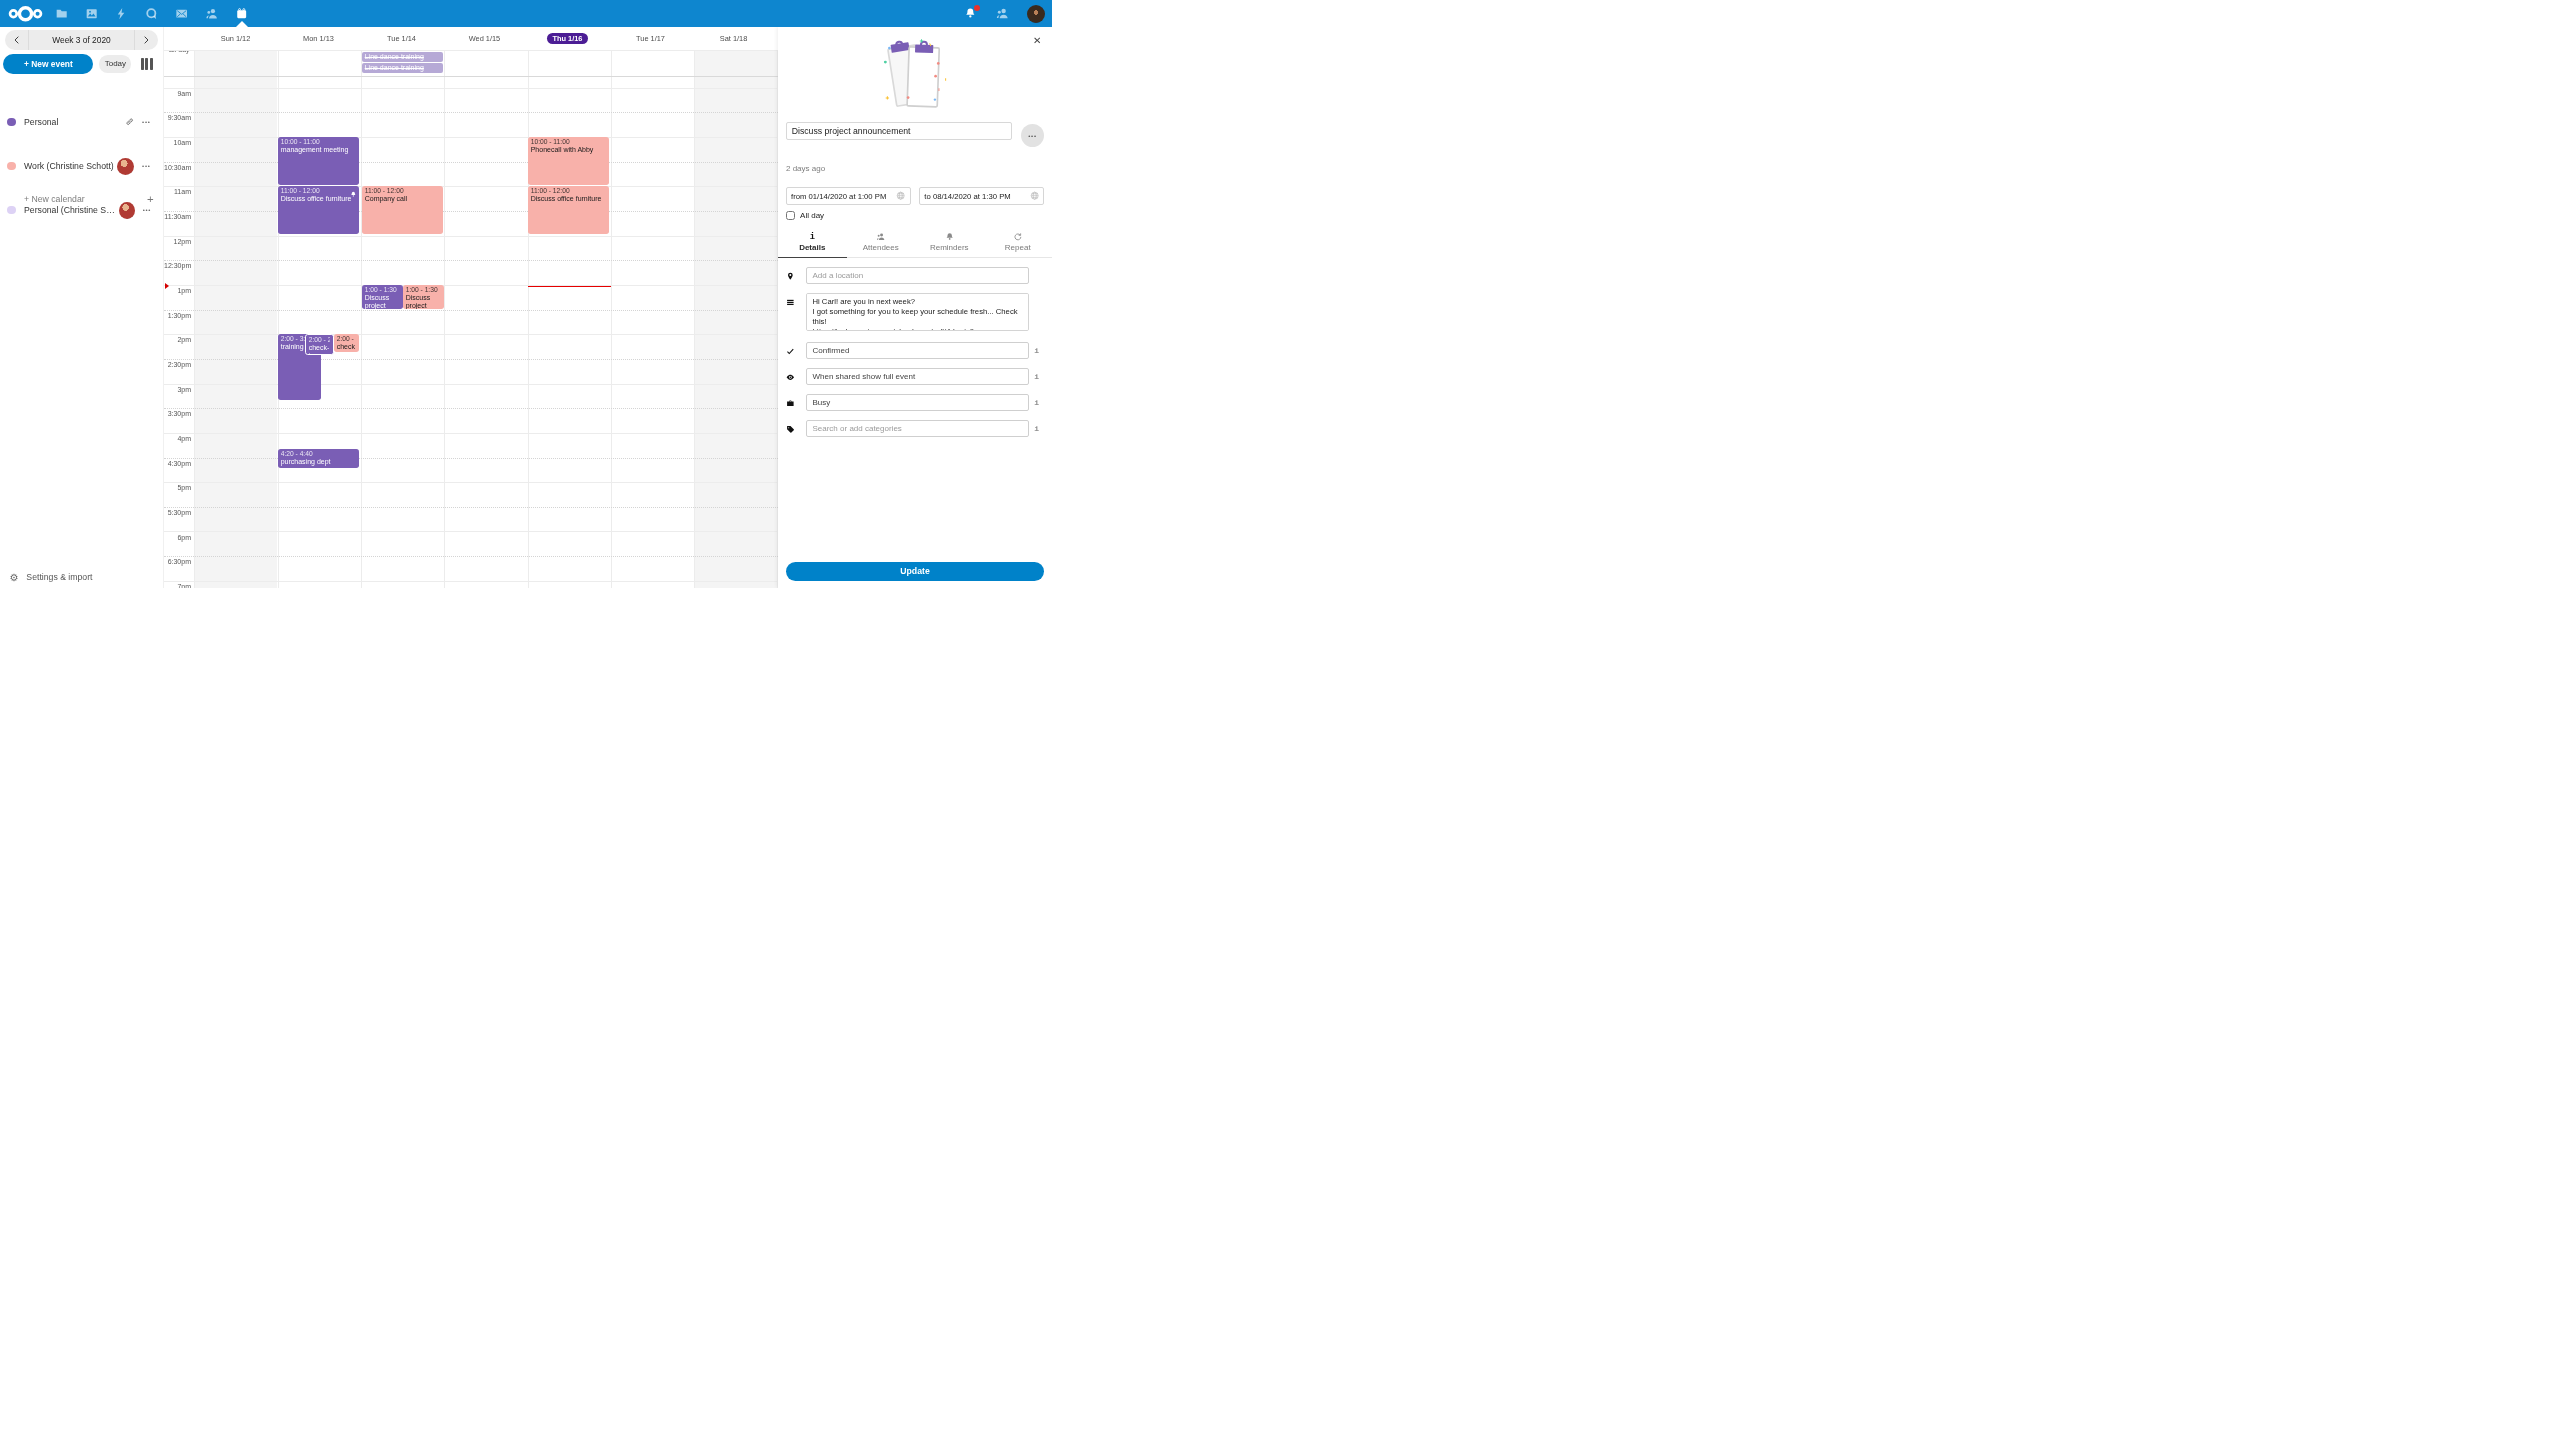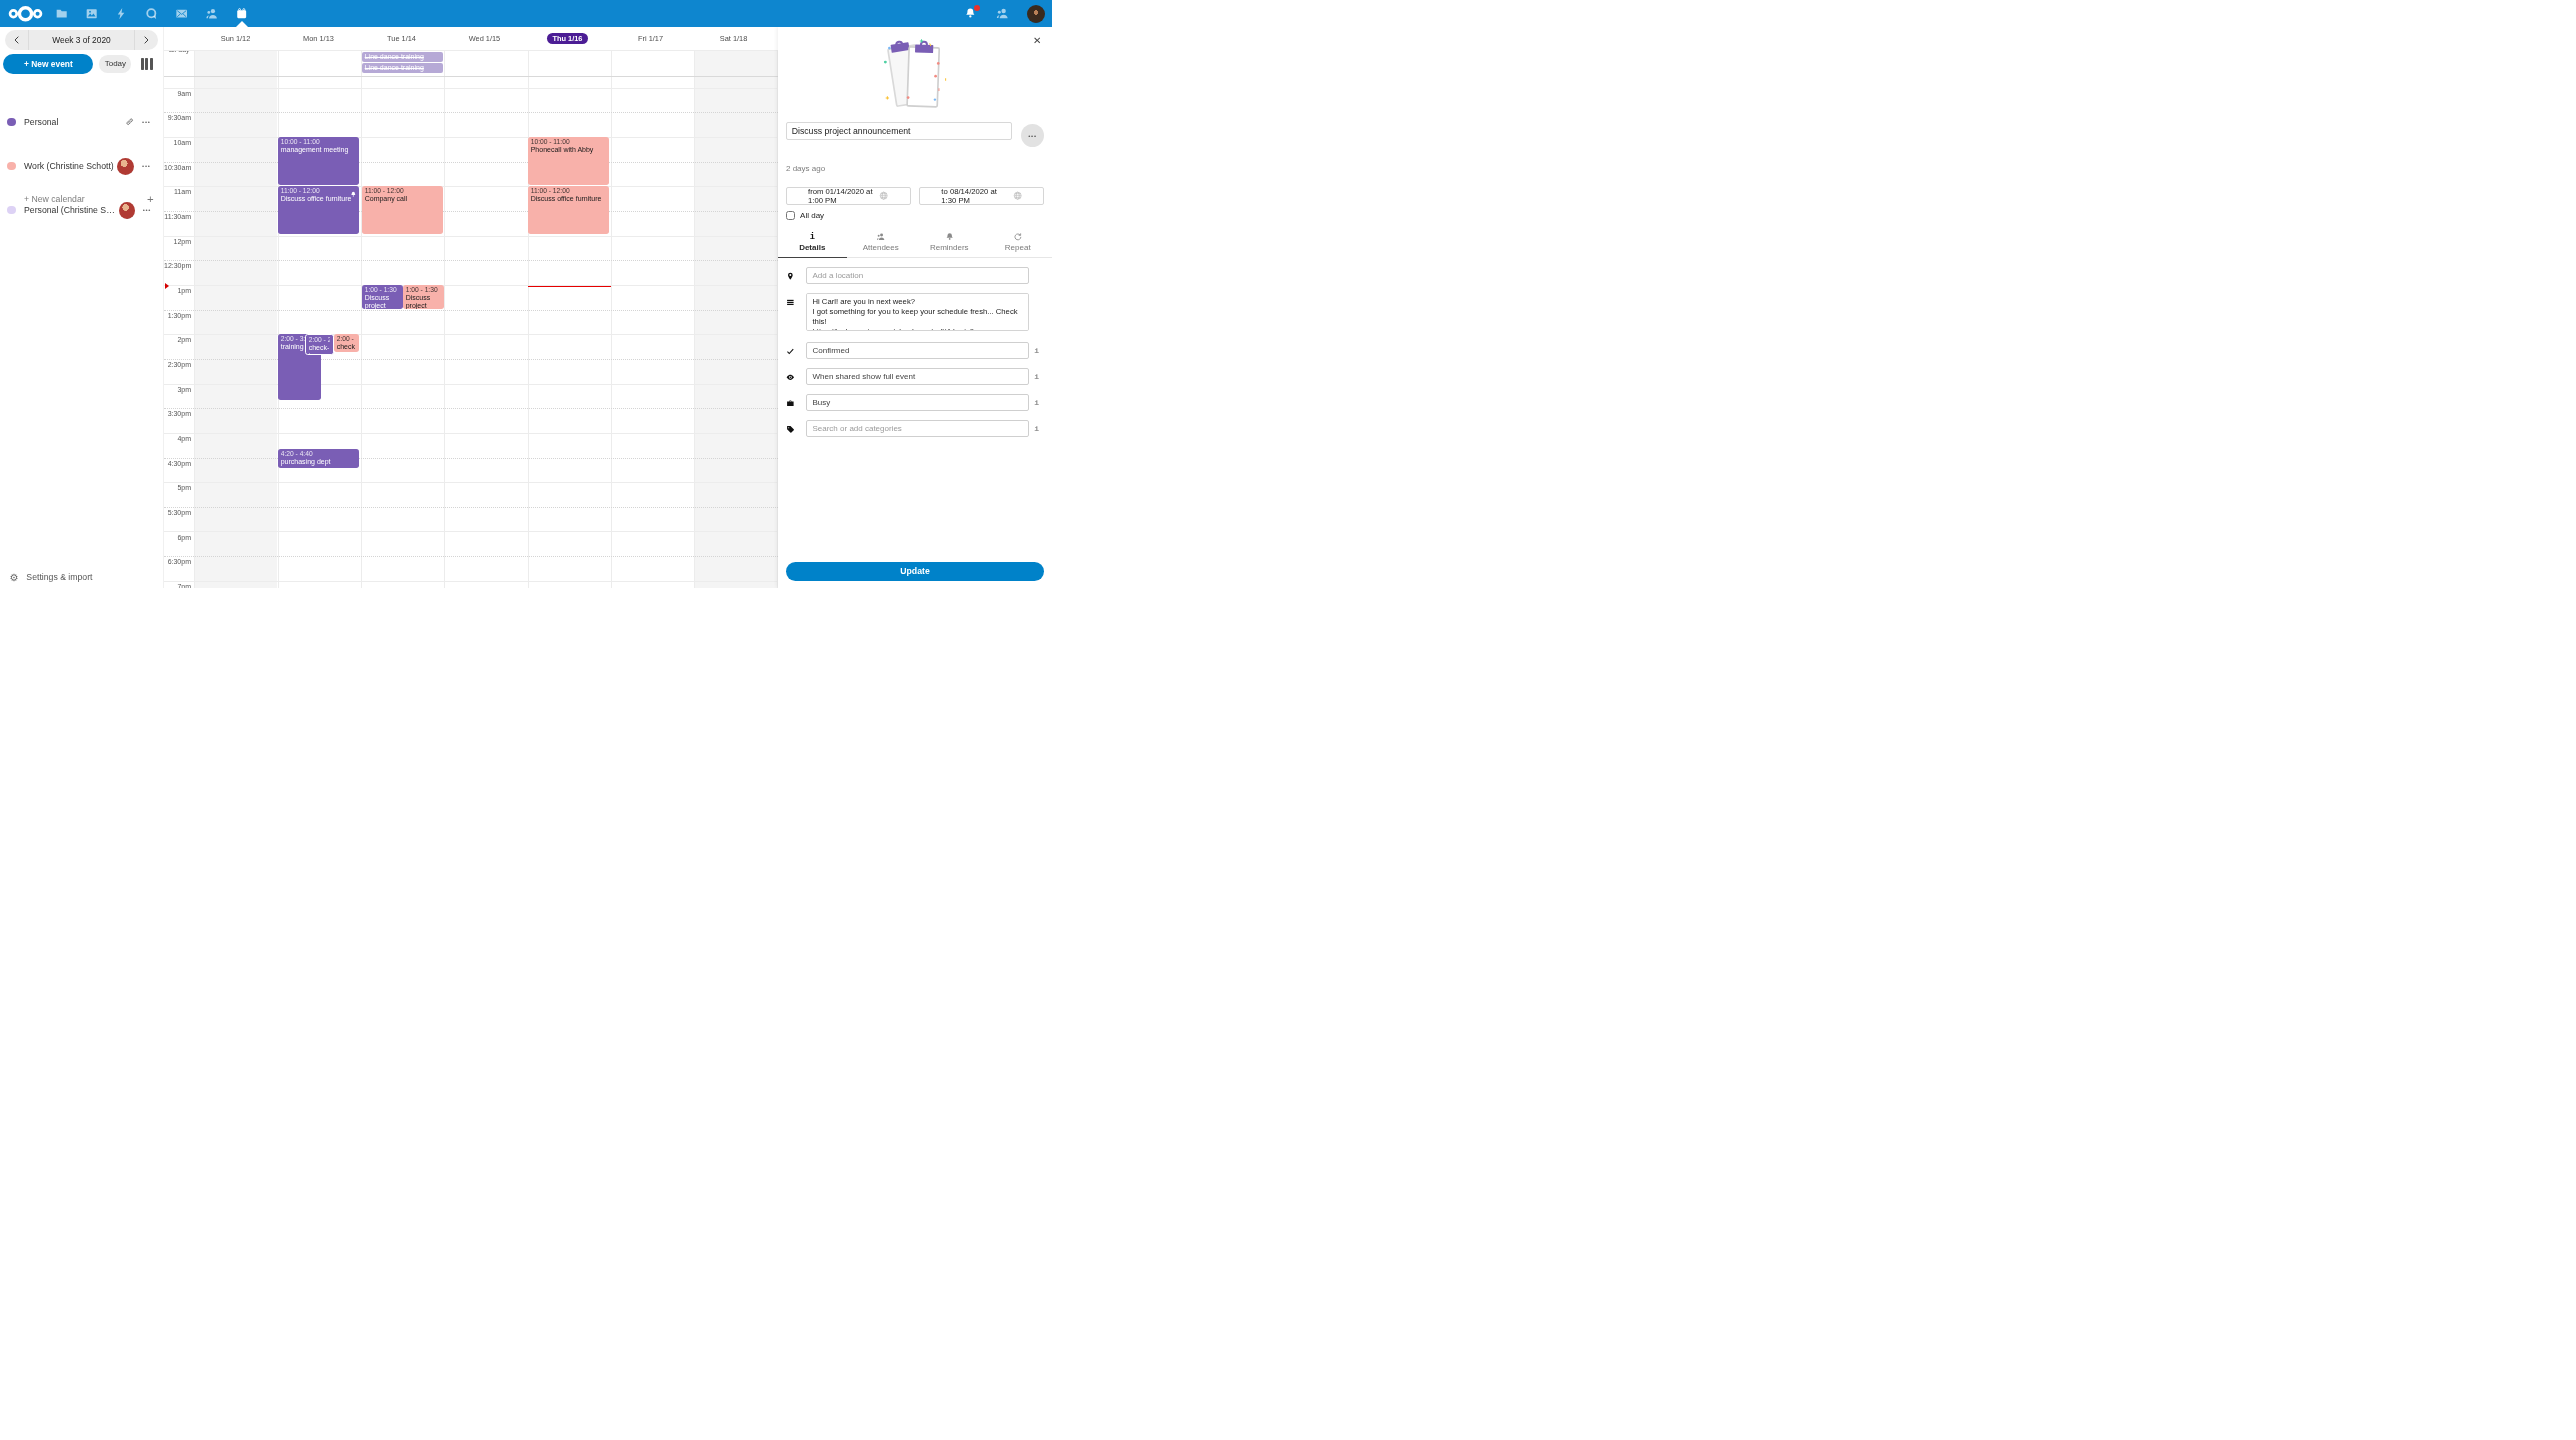--- a/index.html
+++ b/index.html
@@ -102,21 +102,21 @@
   .panel-close { position:absolute; top:8px; right:10.7px; font-size:10px; color:#444; cursor:pointer; background:none; border:0; }
   .illus { margin:9.4px auto 0; width:101px; height:75px; display:block; }
   .title-row { display:flex; align-items:flex-start; margin-top:10.7px; }
   .title-input { flex:1; height:18px; border:1.3px solid #d8d8d8; border-radius:2px; font-size:8.7px; color:#1a1a1a;
                  padding:0 4.7px; font-family:"Liberation Sans",sans-serif; }
   .menu-circle { width:23px; height:23px; border-radius:50%; background:#e2e2e2; border:0; margin-left:8.7px;
                  margin-top:2px; color:#555; font-size:6px; letter-spacing:0.7px; cursor:pointer; }
   .meta { margin-top:17px; font-size:8px; color:#7d7d7d; }
   .dates-row { margin-top:14px; display:flex; gap:8.7px; }
   .date-field { flex:1; height:18px; border:1.3px solid #d6d6d6; border-radius:2px; display:flex; align-items:center;
-                padding:0 21px; font-size:7.7px; color:#1a1a1a; cursor:text; }
+                padding:0 4px; font-size:7.7px; color:#1a1a1a; cursor:text; }
   .date-field .globe { margin-left:auto; width:9.4px; height:9.4px; color:#b5b5b5; }
   .date-field svg { width:9.4px; height:9.4px; }
   .allday-row { margin-top:6px; display:flex; align-items:center; gap:5.4px; font-size:8px; color:#222; }
   .allday-row input { width:8.7px; height:8.7px; }
   #tabs { margin:9.4px -8px 0; display:flex; border-bottom:0.7px solid #e6e6e6; }
   .tab { flex:1; position:relative; padding:2px 0 4.7px; text-align:center; color:#7b7b7b; cursor:pointer; }
   .tab-ic { height:10.7px; display:flex; align-items:center; justify-content:center; color:#8a8a8a; }
   .tab-ic svg { width:9.4px; height:9.4px; }
   .i-glyph { font-weight:bold; font-size:8.7px; font-family:"Liberation Mono",monospace; color:#111; }
   .tab-lb { font-size:8px; margin-top:1.3px; }
@@ -301,21 +301,21 @@
         <div class="dh-cell">
           <span class="dh-label">Tue 1/14</span>
         </div>
         <div class="dh-cell">
           <span class="dh-label">Wed 1/15</span>
         </div>
         <div class="dh-cell">
           <span class="dh-today">Thu 1/16</span>
         </div>
         <div class="dh-cell">
-          <span class="dh-label">Fri 1/17</span>
+          <span class="dh-label">Tue 1/17</span>
         </div>
         <div class="dh-cell">
           <span class="dh-label">Sat 1/18</span>
         </div>
       </div>
     <div id="allday">
       <div class="ad-label">all-day</div>
     <div class="ad ad-purple" style="left: 198px; width: 81px; top: 2px;">Line Dance Training</div>
         <div class="ad ad-purple-faded strike" style="left: 198px; width: 81px; top: 13px;">Line dance training</div>
         <div class="ad ad-purple-faded strike" style="left: 198px; width: 81px; top: 24px;">Line dance training</div>

